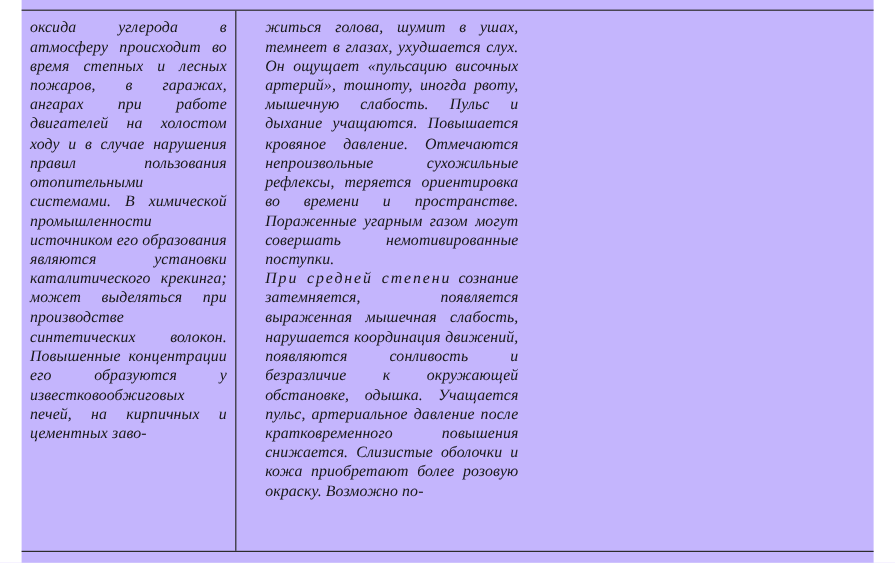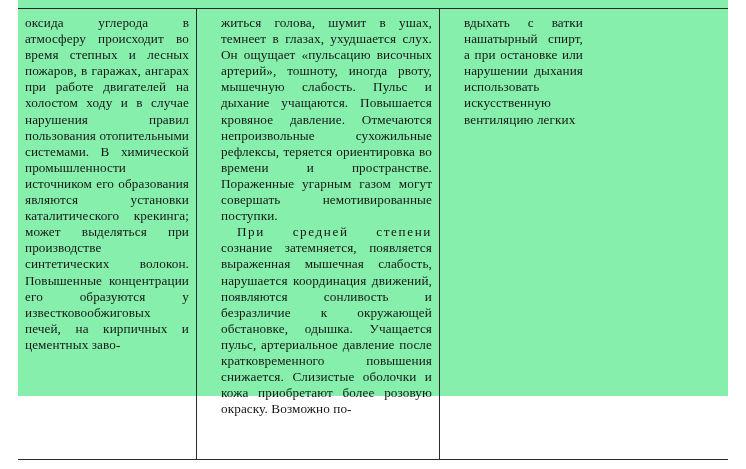--- a/index.html
+++ b/index.html
@@ -9,22 +9,23 @@
   }
   body {
     width: 746px;
     height: 469px;
     overflow: hidden;
     font-family: "Liberation Serif", serif;
   }
   #page {
     position: relative;
     width: 746px;
-    height: 396px;
-    background: #86efac;
+    height: 469px;
+    background: #c4b5fd;
+    font-style: italic;
   }
   
   .table-wrap {
     position: absolute;
     left: 18px;
     top: 8px;
     width: 710px;
     height: 452px;
     border-top: 1.5px solid #2b2b2b;
     border-bottom: 1.5px solid #2b2b2b;
@@ -54,21 +55,20 @@
     color: #161616;
     text-align: justify;
     text-justify: inter-word;
     hyphens: manual;
     letter-spacing: 0.1px;
   }
   .para + .para { margin-top: 0; }
 
   .spaced {
     letter-spacing: 1.6px;
-    margin-left: 16px;
   }
   
   .edge-left {
     position: absolute;
     left: 0; top: 0;
     width: 18px; height: 469px;
     background: #ffffff;
   }
   .edge-right {
     position: absolute;
@@ -89,18 +89,15 @@
     <div class="col col-1">
       <p class="para">оксида углерода в атмосферу происходит во время степных и лесных пожаров, в гаражах, ангарах при работе двигателей на холостом ходу и в случае нарушения правил пользования отопительными системами. В химической промышленности источником его образования являются установки каталитического крекинга; может выделяться при производстве синтетических волокон. Повышенные концентрации его образуются у известковообжиговых печей, на кирпичных и цементных заво-</p>
     </div>
 
     <div class="col col-2">
       <p class="para">житься голова, шумит в ушах, темнеет в глазах, ухудшается слух. Он ощущает «пульсацию височных артерий», тошноту, иногда рвоту, мышечную слабость. Пульс и дыхание учащаются. Повышается кровяное давление. Отмечаются непроизвольные сухожильные рефлексы, теряется ориентировка во времени и пространстве. Пораженные угарным газом могут совершать немотивированные поступки.</p>
       <p class="para"><span class="spaced">При средней степени</span> сознание затемняется, появляется выраженная мышечная слабость, нарушается координация движений, появляются сонливость и безразличие к окружающей обстановке, одышка. Учащается пульс, артериальное давление после кратковременного повышения снижается. Слизистые оболочки и кожа приобретают более розовую окраску. Возможно по-</p>
     </div>
 
 
-    <div class="col col-4">
-      <p class="para">вдыхать с ватки нашатырный спирт, а при остановке или нарушении дыхания использовать искусственную вентиляцию легких</p>
-    </div>
 
   </div>
 </div>
 
 </body></html>

